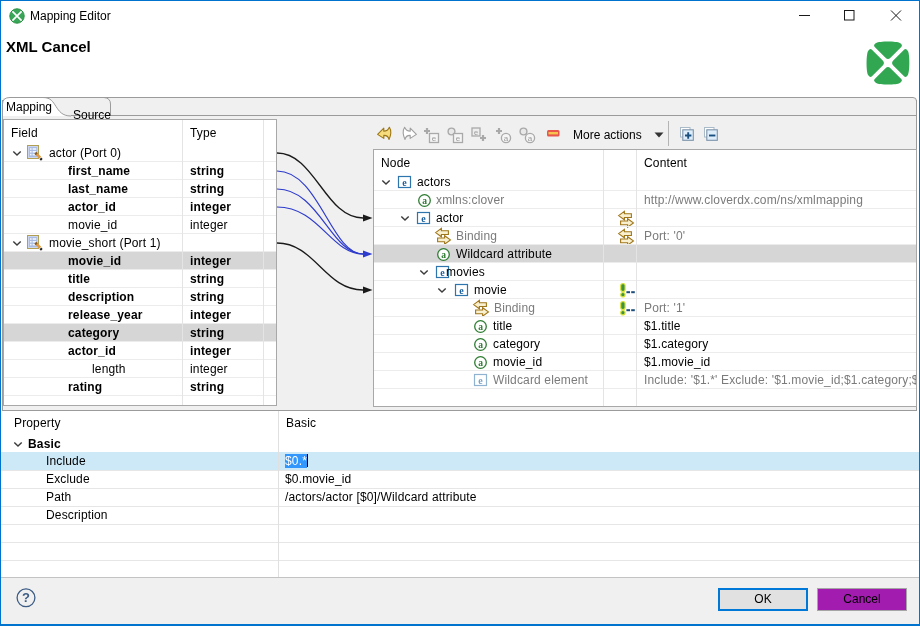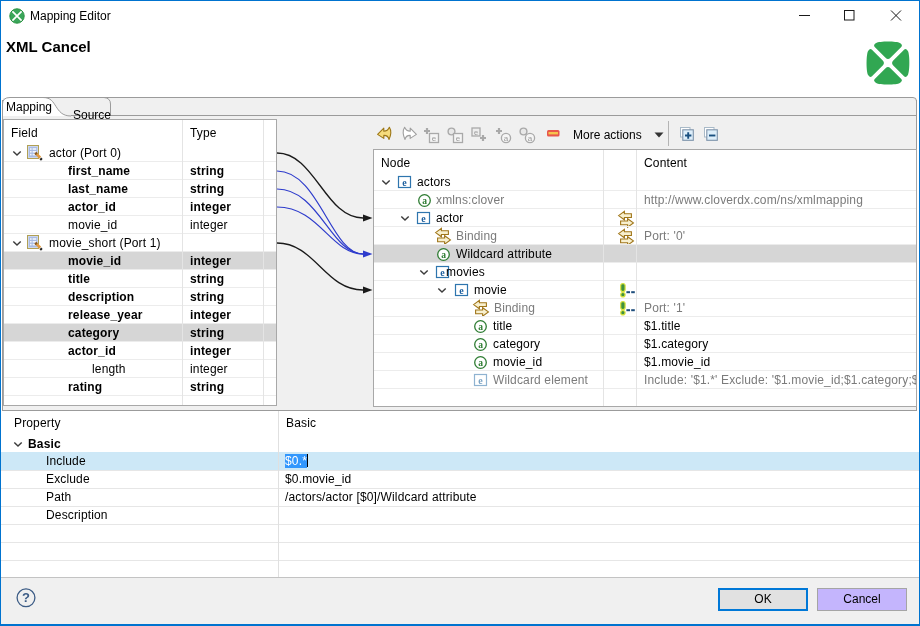--- a/index.html
+++ b/index.html
@@ -326,15 +326,15 @@
 <div class="ab" style="left:1px;top:524px;width:918px;height:1px;background:#e6e6e6;"></div>
 <div class="ab" style="left:1px;top:542px;width:918px;height:1px;background:#e6e6e6;"></div>
 <div class="ab" style="left:1px;top:560px;width:918px;height:1px;background:#e6e6e6;"></div>
 <div class="ab" style="left:278px;top:411px;width:1px;height:166px;background:#e0e0e0;"></div>
 <div class="ab" style="left:1px;top:577px;width:918px;height:48px;background:#f0f0f0;border-top:1px solid #c3c3c3;box-sizing:border-box;"></div>
 <svg class="ab" style="left:16px;top:587px" width="22" height="22">
 <circle cx="10" cy="10.8" r="8.9" fill="none" stroke="#3c5c86" stroke-width="1.3"></circle>
 <text x="10" y="15.3" font-size="13" font-weight="bold" fill="#3c5c86" text-anchor="middle" font-family="Liberation Sans">?</text>
 </svg>
 <div class="ab" style="left:718px;top:588px;width:90px;height:23px;background:#e1e1e1;border:2px solid #0078d7;box-sizing:border-box;text-align:center;line-height:18px;">OK</div>
-<div class="ab" style="left:817px;top:588px;width:90px;height:23px;background:#c4b5fd;border:1px solid #a5a5a5;box-sizing:border-box;text-align:center;line-height:20px;">Cancel</div>
+<div class="ab" style="left:817px;top:588px;width:90px;height:23px;background:#a21caf;border:1px solid #a5a5a5;box-sizing:border-box;text-align:center;line-height:20px;">Cancel</div>
 <div class="ab" style="left:0;top:624px;width:920px;height:2px;background:#0073cf;"></div>
 <div class="ab" style="left:0;top:0;width:918px;height:624px;border:1px solid #0073cf;pointer-events:none;"></div>
 </div>
 </body></html>

